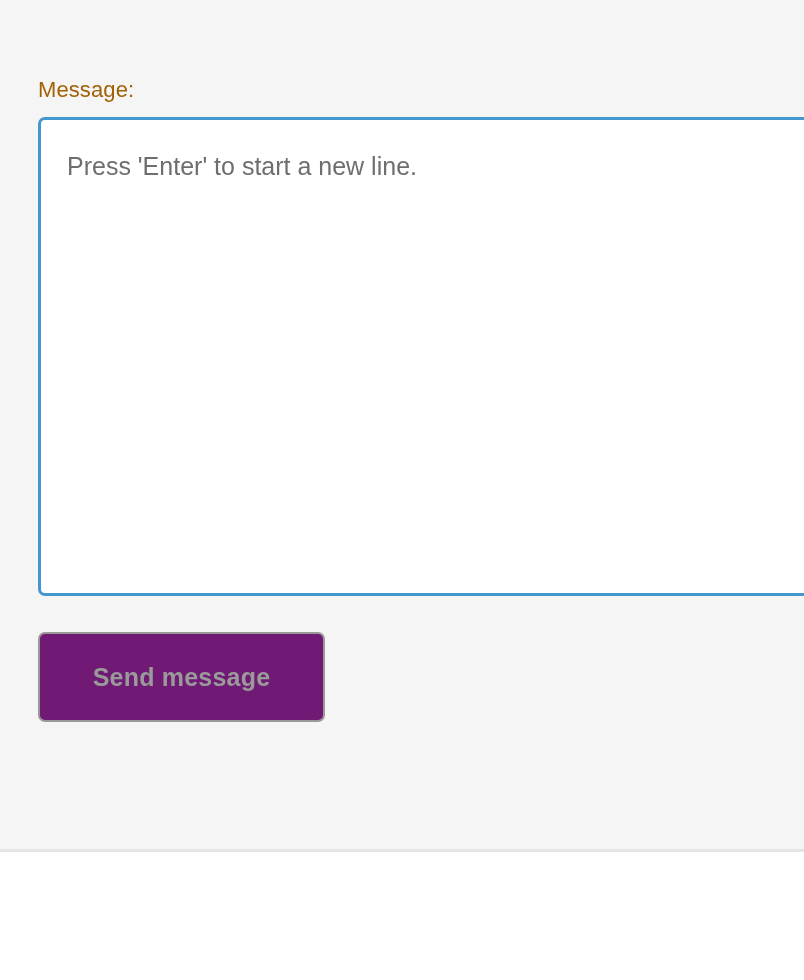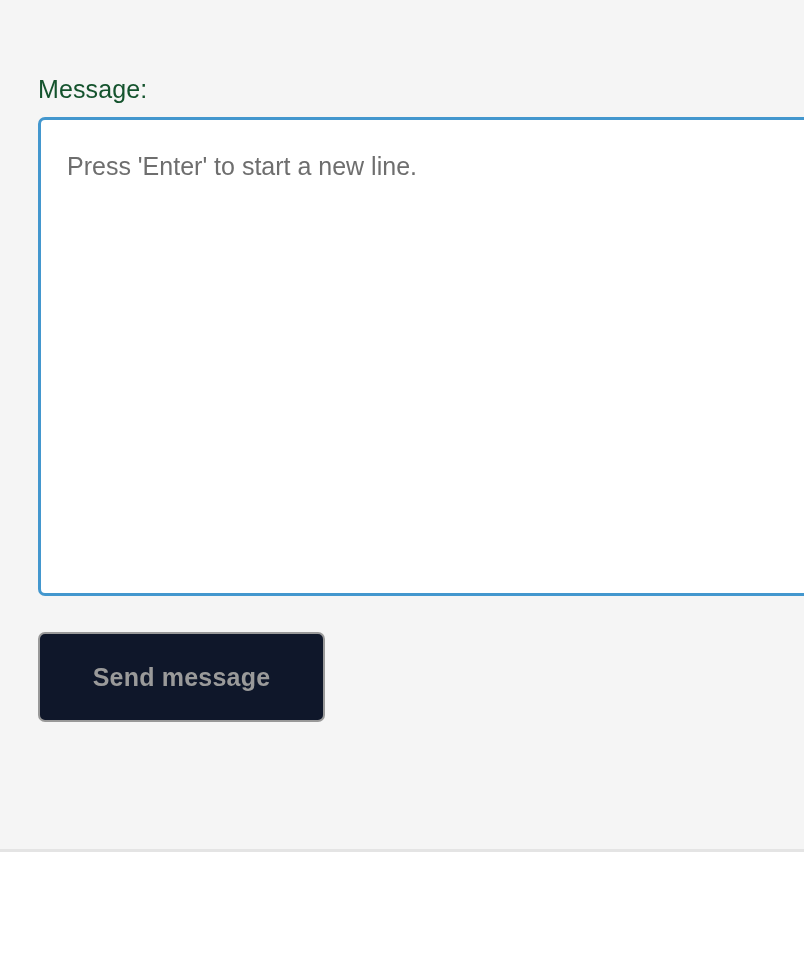--- a/index.html
+++ b/index.html
@@ -52,24 +52,24 @@
     width: 804px;
     height: 128px;
     background: #ffffff;
   }
 
   
   .field-label {
     position: absolute;
     left: 38px;
     top: 74px;
-    font-size: 25px;
+    font-size: 22px;
     line-height: 31px;
     font-weight: 400;
-    color: #14532d;
+    color: #a16207;
     letter-spacing: 0.1px;
     white-space: nowrap;
   }
 
   
   .message-textarea-wrap {
     position: absolute;
     left: 38px;
     top: 117px;
     width: 800px;   
@@ -98,21 +98,21 @@
   }
 
   
   .send-button {
     position: absolute;
     left: 38px;
     top: 632px;
     width: 287px;
     height: 90px;
     box-sizing: border-box;
-    background: #0f172a;
+    background: #701a75;
     border: 2px solid #999999;
     border-radius: 7px;
     font-family: "Liberation Sans", sans-serif;
     font-size: 25px;
     font-weight: 700;
     color: #9a9a9a;
     letter-spacing: 0.2px;
     cursor: pointer;
     padding: 0;
     text-align: center;

